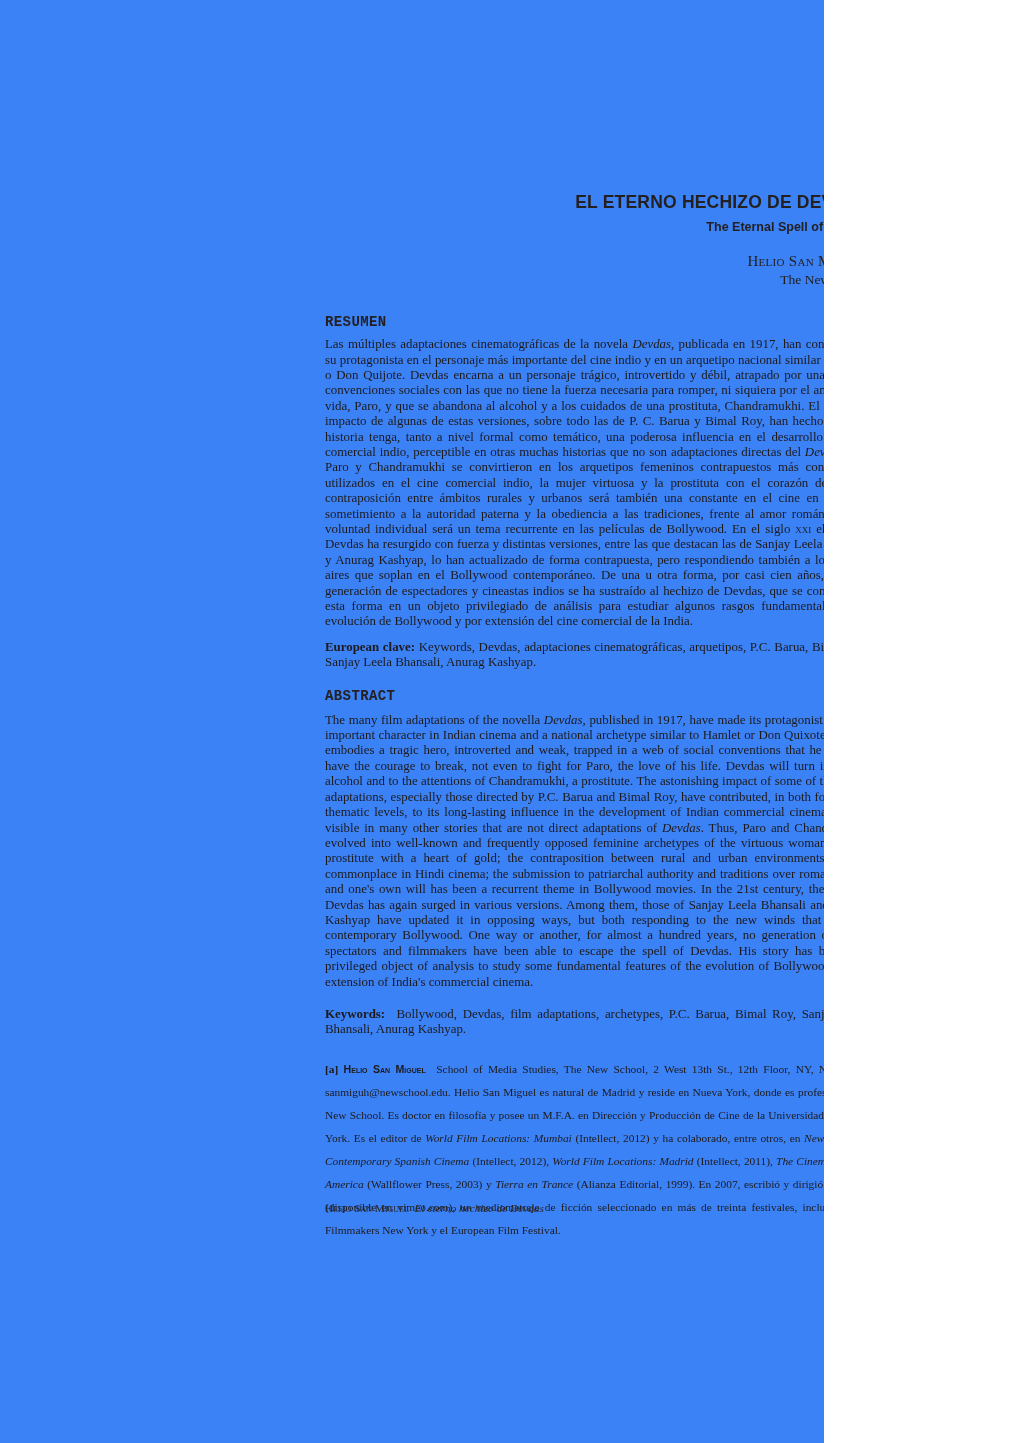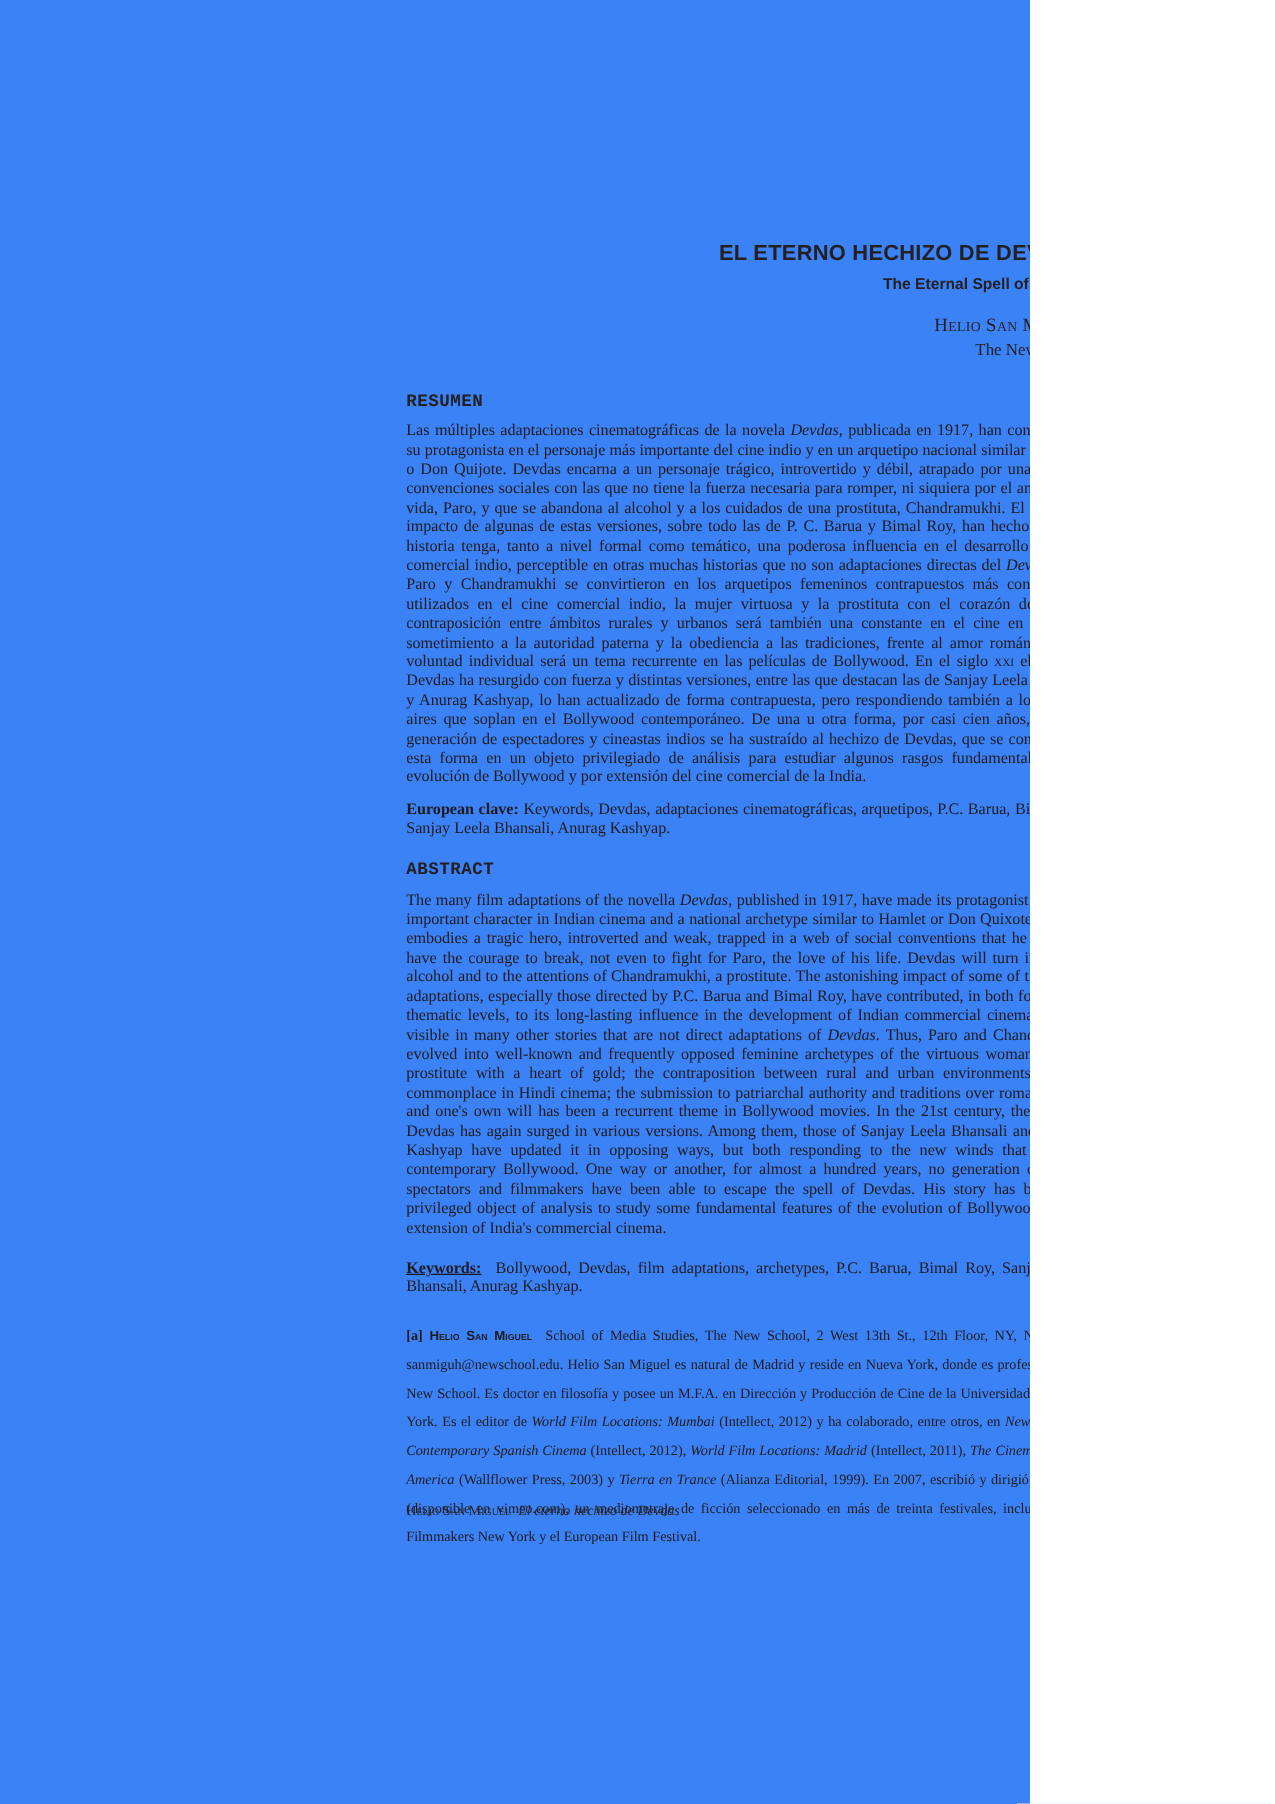--- a/index.html
+++ b/index.html
@@ -108,21 +108,21 @@
       <div class="author-line"><span style="font-variant: small-caps;">Helio San Miguel</span><span style="vertical-align: super; font-size: 68%;">a</span></div>
       <div class="affiliation">The New School</div>
     </div>
 
     <h2 class="section-heading">RESUMEN</h2>
     <p class="body-para"><span>Las múltiples adaptaciones cinematográficas de la novela </span><span style="font-style: italic;">Devdas</span><span>, publicada en 1917, han convertido a su protagonista en el personaje más importante del cine indio y en un arquetipo nacional similar a Hamlet o Don Quijote. Devdas encarna a un personaje trágico, introvertido y débil, atrapado por una serie de convenciones sociales con las que no tiene la fuerza necesaria para romper, ni siquiera por el amor de su vida, Paro, y que se abandona al alcohol y a los cuidados de una prostituta, Chandramukhi. El inusitado impacto de algunas de estas versiones, sobre todo las de P. C. Barua y Bimal Roy, han hecho que esta historia tenga, tanto a nivel formal como temático, una poderosa influencia en el desarrollo del cine comercial indio, perceptible en otras muchas historias que no son adaptaciones directas del </span><span style="font-style: italic;">Devdas</span><span>. Así, Paro y Chandramukhi se convirtieron en los arquetipos femeninos contrapuestos más conocidos y utilizados en el cine comercial indio, la mujer virtuosa y la prostituta con el corazón de oro; la contraposición entre ámbitos rurales y urbanos será también una constante en el cine en hindi; el sometimiento a la autoridad paterna y la obediencia a las tradiciones, frente al amor romántico y la voluntad individual será un tema recurrente en las películas de Bollywood. En el siglo </span><span style="font-variant: small-caps;">xxi</span><span> el mito de Devdas ha resurgido con fuerza y distintas versiones, entre las que destacan las de Sanjay Leela Bhansali y Anurag Kashyap, lo han actualizado de forma contrapuesta, pero respondiendo también a los nuevos aires que soplan en el Bollywood contemporáneo. De una u otra forma, por casi cien años, ninguna generación de espectadores y cineastas indios se ha sustraído al hechizo de Devdas, que se convierte de esta forma en un objeto privilegiado de análisis para estudiar algunos rasgos fundamentales de la evolución de Bollywood y por extensión del cine comercial de la India.</span></p>
     <p class="body-para kw-para"><span style="font-weight: 700;">European clave:</span><span> Keywords, Devdas, adaptaciones cinematográficas, arquetipos, P.C. Barua, Bimal Roy, Sanjay Leela Bhansali, Anurag Kashyap.</span></p>
 
     <h2 class="section-heading abstract-heading">ABSTRACT</h2>
     <p class="body-para abstract-para"><span>The many film adaptations of the novella </span><span style="font-style: italic;">Devdas</span><span>, published in 1917, have made its protagonist the most important character in Indian cinema and a national archetype similar to Hamlet or Don Quixote. Devdas embodies a tragic hero, introverted and weak, trapped in a web of social conventions that he does not have the courage to break, not even to fight for Paro, the love of his life. Devdas will turn instead to alcohol and to the attentions of Chandramukhi, a prostitute. The astonishing impact of some of these film adaptations, especially those directed by P.C. Barua and Bimal Roy, have contributed, in both formal and thematic levels, to its long-lasting influence in the development of Indian commercial cinema. This is visible in many other stories that are not direct adaptations of </span><span style="font-style: italic;">Devdas</span><span>. Thus, Paro and Chandramukhi evolved into well-known and frequently opposed feminine archetypes of the virtuous woman and the prostitute with a heart of gold; the contraposition between rural and urban environments became commonplace in Hindi cinema; the submission to patriarchal authority and traditions over romantic love and one's own will has been a recurrent theme in Bollywood movies. In the 21st century, the myth of Devdas has again surged in various versions. Among them, those of Sanjay Leela Bhansali and Anurag Kashyap have updated it in opposing ways, but both responding to the new winds that blow in contemporary Bollywood. One way or another, for almost a hundred years, no generation of Indian spectators and filmmakers have been able to escape the spell of Devdas. His story has become a privileged object of analysis to study some fundamental features of the evolution of Bollywood and by extension of India's commercial cinema.</span></p>
-    <p class="body-para keywords-para"><span style="font-weight: 700; text-decoration: underline;">Keywords:</span><span>&nbsp; Bollywood, Devdas, film adaptations, archetypes, P.C. Barua, Bimal Roy, Sanjay Leela Bhansali, Anurag Kashyap.</span></p>
+    <p class="body-para keywords-para"><span style="font-weight: 700;">Keywords:</span><span>&nbsp; Bollywood, Devdas, film adaptations, archetypes, P.C. Barua, Bimal Roy, Sanjay Leela Bhansali, Anurag Kashyap.</span></p>
 
     <p class="footnote"><span style="font-weight: 700;">[a] </span><span style="font-weight: 700; font-variant: small-caps; font-family: &quot;Liberation Sans&quot;, sans-serif; font-size: 93%;">Helio San Miguel</span><span>&nbsp; School of Media Studies, The New School, 2 West 13th St., 12th Floor, NY, NY 10011, sanmiguh@newschool.edu. Helio San Miguel es natural de Madrid y reside en Nueva York, donde es profesor en The New School. Es doctor en filosofía y posee un M.F.A. en Dirección y Producción de Cine de la Universidad de Nueva York. Es el editor de </span><span style="font-style: italic;">World Film Locations: Mumbai</span><span> (Intellect, 2012) y ha colaborado, entre otros, en </span><span style="font-style: italic;">New Trends in Contemporary Spanish Cinema</span><span> (Intellect, 2012), </span><span style="font-style: italic;">World Film Locations: Madrid</span><span> (Intellect, 2011), </span><span style="font-style: italic;">The Cinema of Latin America</span><span> (Wallflower Press, 2003) y </span><span style="font-style: italic;">Tierra en Trance</span><span> (Alianza Editorial, 1999). En 2007, escribió y dirigió </span><span style="font-style: italic;">Blindness</span><span> (disponible en vimeo.com), un mediometraje de ficción seleccionado en más de treinta festivales, incluidos New Filmmakers New York y el European Film Festival.</span></p>
   </div>
 
   <div class="page-footer">
     <span class="footer-left"><span style="font-variant: small-caps;">Helio San Miguel</span><span>&nbsp; </span><span style="font-style: italic;">El eterno hechizo de Devdas</span></span>
     <span class="footer-page">43</span>
   </div>
 </div>
 

